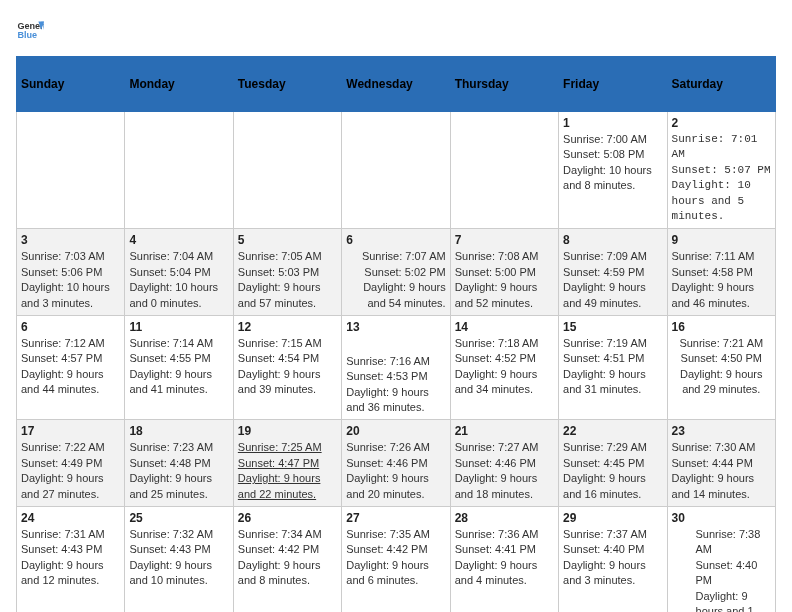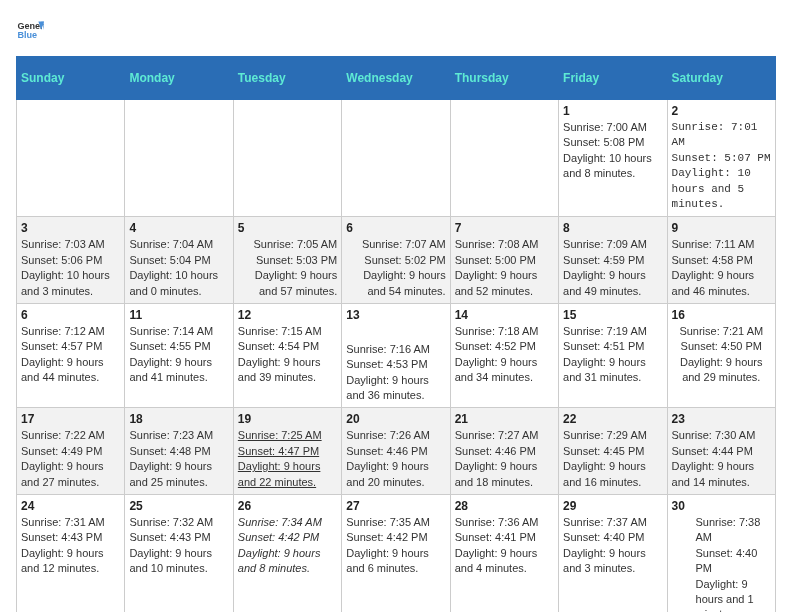--- a/index.html
+++ b/index.html
@@ -37,22 +37,22 @@
       font-size: 14px;
       color: #555;
     }
     .calendar {
       width: 100%;
       border-collapse: collapse;
       font-size: 11px;
     }
     .calendar th {
       background: #2a6db5;
-      color: #5eead4;
-      padding: 14px 4px;
+      color: #000000;
+      padding: 20px 4px;
       text-align: left;
       font-size: 12px;
       font-weight: bold;
       border: 1px solid #2a6db5;
       margin-left: 18px;
     }
     .calendar td {
       vertical-align: top;
       padding: 4px;
       border: 1px solid #ccc;
@@ -142,21 +142,21 @@
 Daylight: 10 hours and 3 minutes.</div>
         </td>
         <td>
           <div class="day-num">4</div>
           <div class="day-info" style="white-space: pre-line;">Sunrise: 7:04 AM
 Sunset: 5:04 PM
 Daylight: 10 hours and 0 minutes.</div>
         </td>
         <td>
           <div class="day-num">5</div>
-          <div class="day-info" style="white-space: pre-line; text-align: right;">Sunrise: 7:05 AM
+          <div class="day-info" style="white-space: pre-line;">Sunrise: 7:05 AM
 Sunset: 5:03 PM
 Daylight: 9 hours and 57 minutes.</div>
         </td>
         <td>
           <div class="day-num">6</div>
           <div class="day-info" style="white-space: pre-line; text-align: right;">Sunrise: 7:07 AM
 Sunset: 5:02 PM
 Daylight: 9 hours and 54 minutes.</div>
         </td>
         <td>
@@ -274,21 +274,21 @@
 Daylight: 9 hours and 12 minutes.</div>
         </td>
         <td>
           <div class="day-num">25</div>
           <div class="day-info" style="white-space: pre-line;">Sunrise: 7:32 AM
 Sunset: 4:43 PM
 Daylight: 9 hours and 10 minutes.</div>
         </td>
         <td>
           <div class="day-num">26</div>
-          <div class="day-info" style="white-space: pre-line; font-style: italic;">Sunrise: 7:34 AM
+          <div class="day-info" style="white-space: pre-line;">Sunrise: 7:34 AM
 Sunset: 4:42 PM
 Daylight: 9 hours and 8 minutes.</div>
         </td>
         <td>
           <div class="day-num">27</div>
           <div class="day-info" style="white-space: pre-line;">Sunrise: 7:35 AM
 Sunset: 4:42 PM
 Daylight: 9 hours and 6 minutes.</div>
         </td>
         <td>

